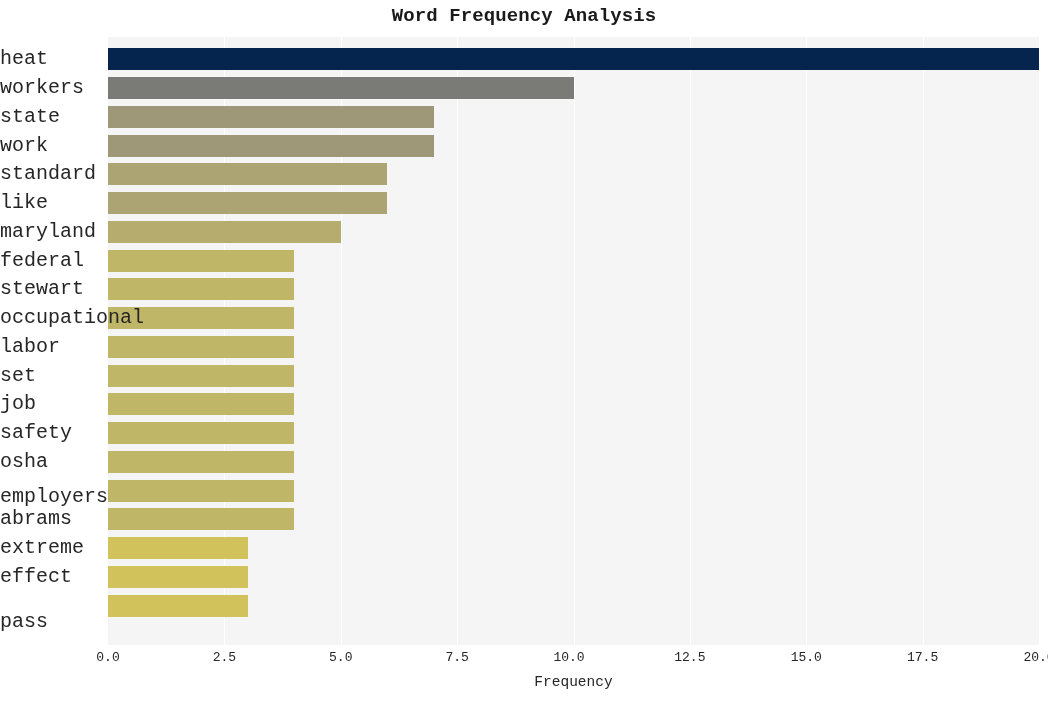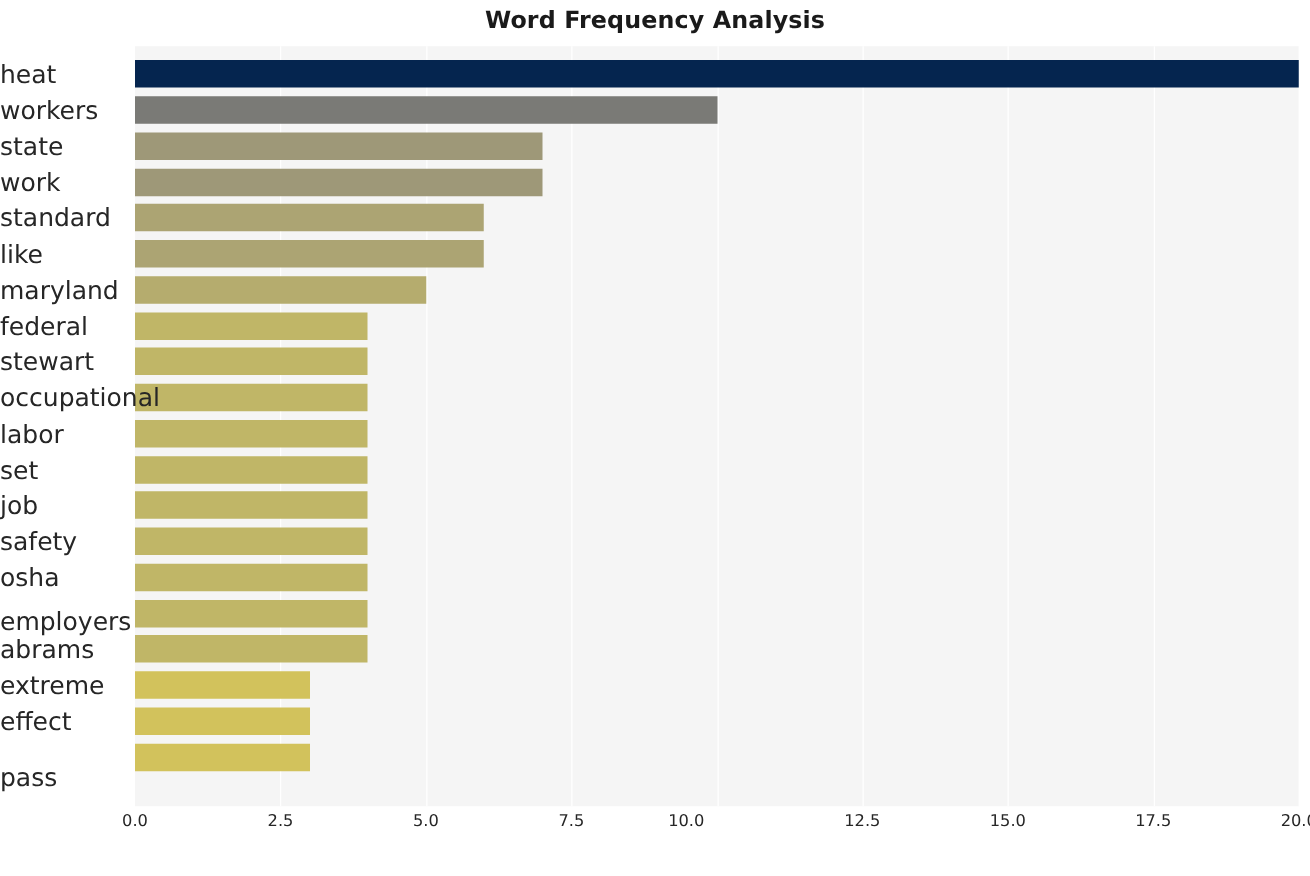--- a/index.html
+++ b/index.html
@@ -12,20 +12,21 @@
     background: #ffffff;
     font-family: "DejaVu Sans", "Liberation Sans", sans-serif;
     overflow: hidden;
   }
 
   #figure {
     position: relative;
     width: 1048px;
     height: 701px;
     background: #ffffff;
+    font-family: Liberation Mono, monospace;
   }
 
   
   #chart-title {
     position: absolute;
     left: 0;
     top: 5px;
     width: 1048px;
     text-align: center;
     font-size: 19px;
@@ -223,21 +224,22 @@
       <div class="ytick-label" style="top: 500.122px;">extreme</div>
       <div class="ytick-label" style="top: 528.87px;">effect</div>
       <div class="ytick-label" style="top: 557.617px; margin-top: 16px;">pass</div>
     </div>
 
   <div id="xlabels-layer">
       <div class="xtick-label" style="left: 0px;">0.0</div>
       <div class="xtick-label" style="left: 116.375px;">2.5</div>
       <div class="xtick-label" style="left: 232.75px;">5.0</div>
       <div class="xtick-label" style="left: 349.125px;">7.5</div>
-      <div class="xtick-label" style="left: 441px; text-align: right;">10.0</div>
+      <div class="xtick-label" style="left: 461px; text-align: right;">10.0</div>
       <div class="xtick-label" style="left: 581.875px;">12.5</div>
       <div class="xtick-label" style="left: 698.25px;">15.0</div>
       <div class="xtick-label" style="left: 814.625px;">17.5</div>
       <div class="xtick-label" style="left: 931px;">20.0</div>
     </div>
 
+  <div id="xaxis-title">Frequency</div>
 
 </div>
 
 </body></html>

